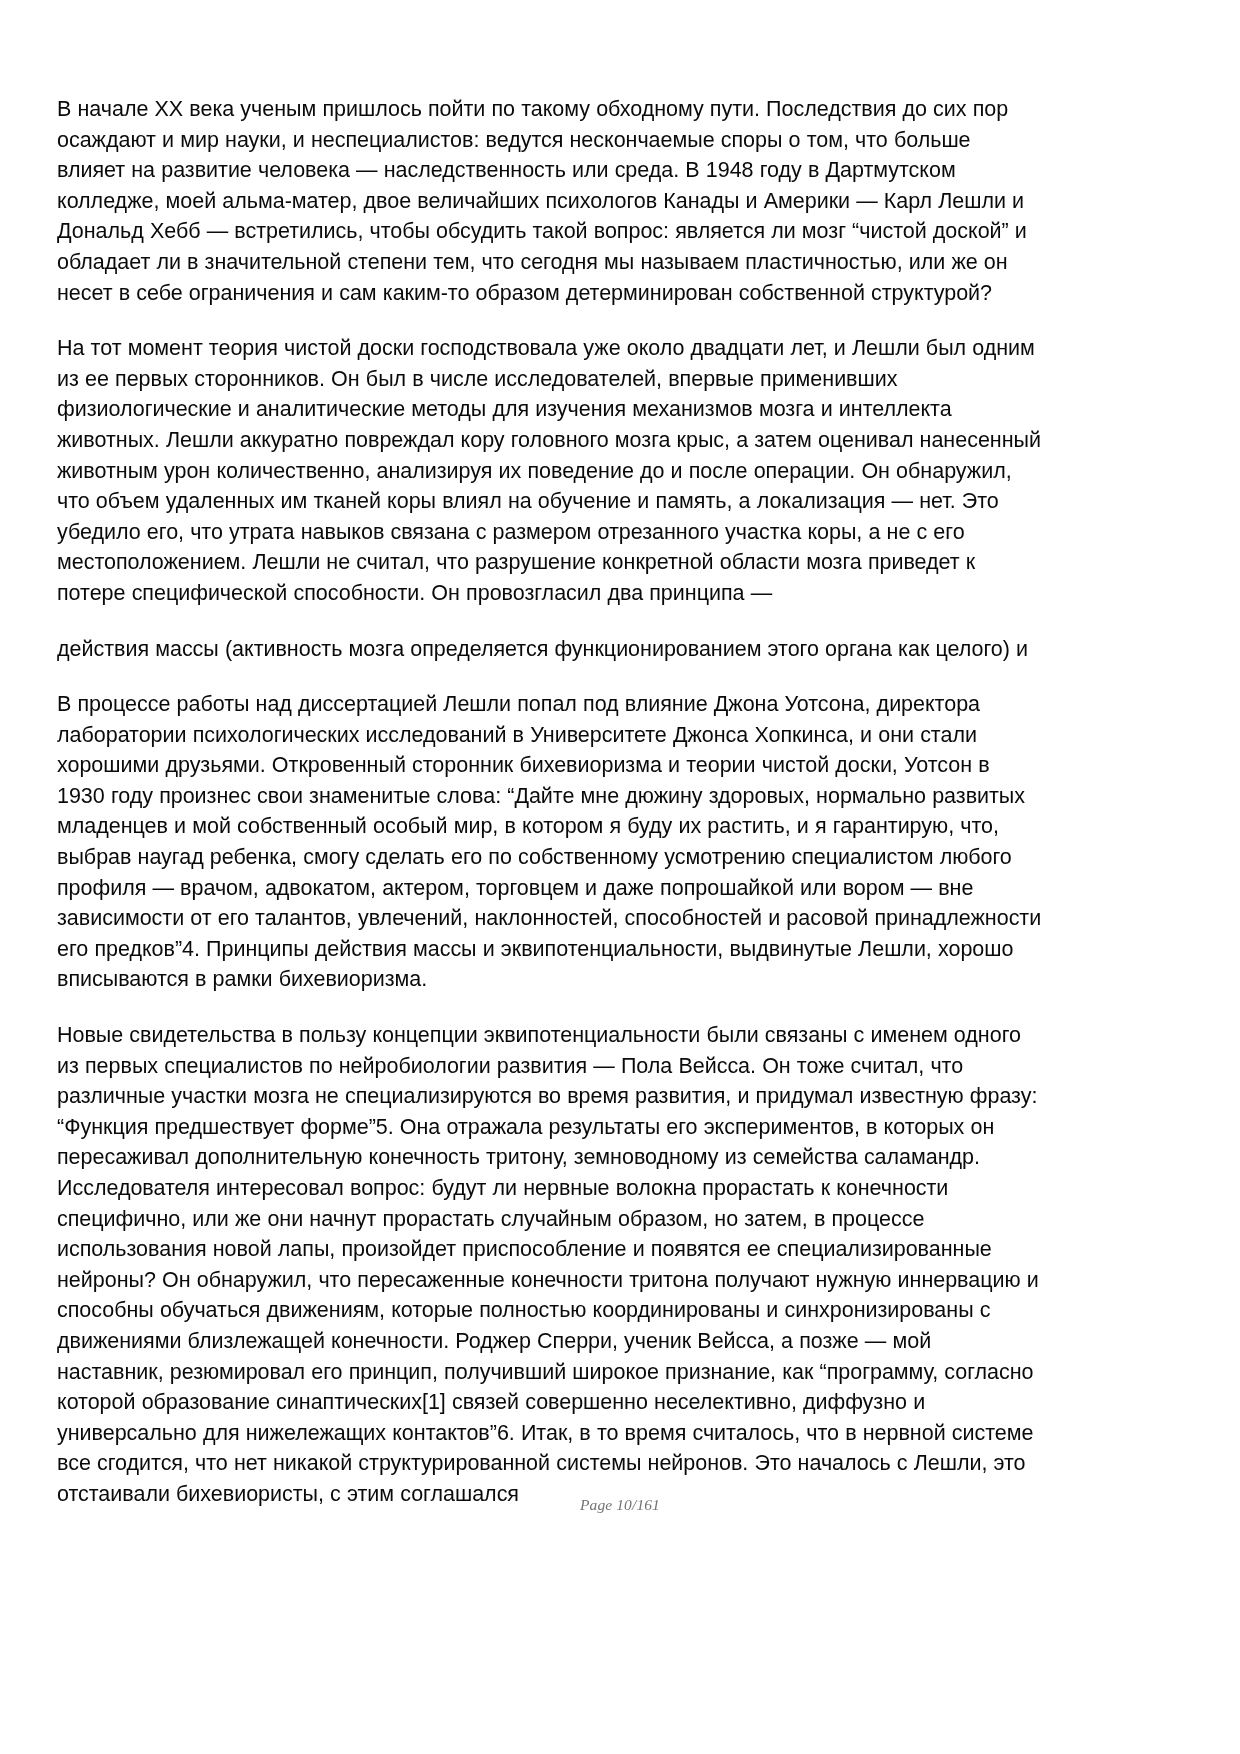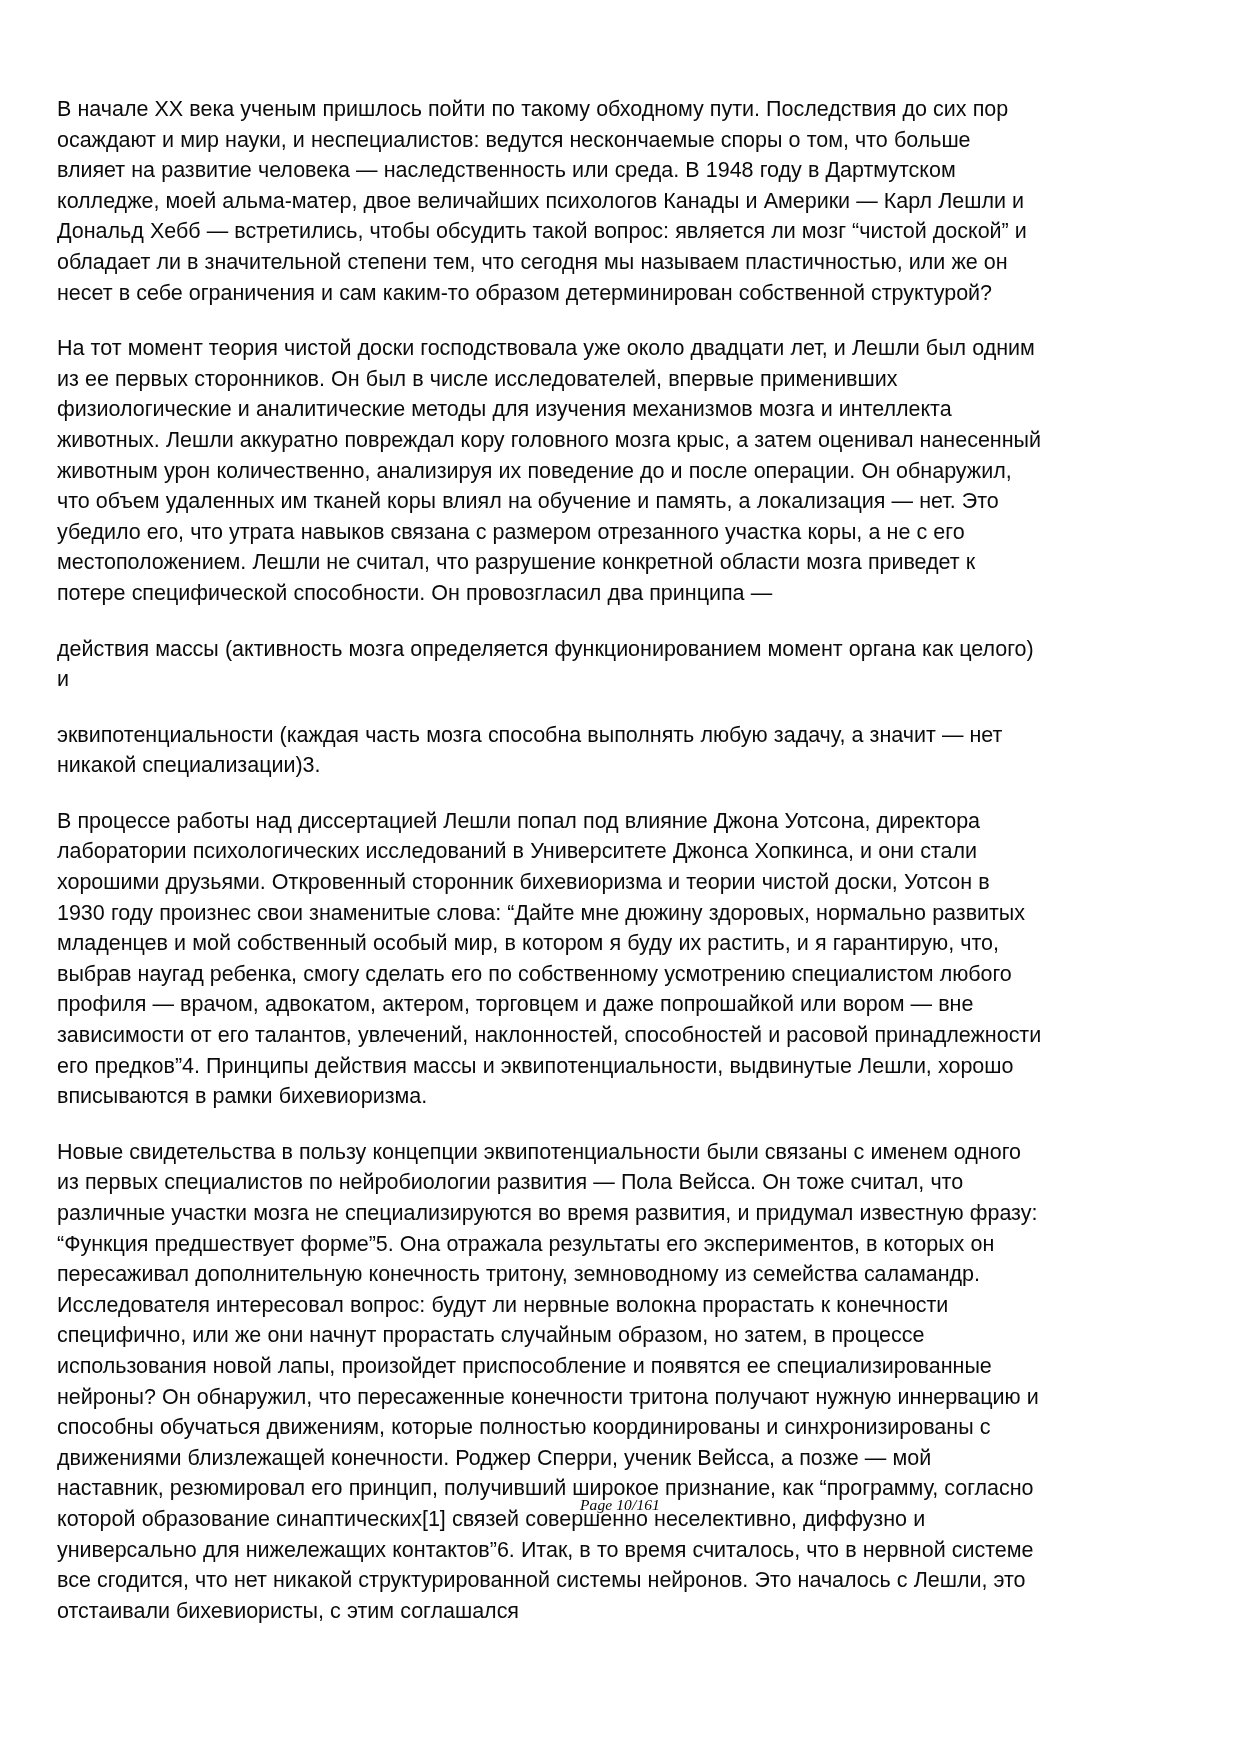--- a/index.html
+++ b/index.html
@@ -52,38 +52,37 @@
     left: 0;
     top: 1496px;
     width: 1240px;
     text-align: center;
   }
   .footer-text {
     font-family: "Liberation Serif", "DejaVu Serif", serif;
     font-style: italic;
     font-size: 15.5px;
     line-height: 18px;
-    color: #000000;
+    color: #737373;
     letter-spacing: 0.1px;
   }
 </style>
 </head>
 <body>
 
 <div class="page">
 
   <div class="content">
 
     <p class="para">В начале XX века ученым пришлось пойти по такому обходному пути. Последствия до сих пор осаждают и мир науки, и неспециалистов: ведутся нескончаемые споры о том, что больше влияет на развитие человека — наследственность или среда. В 1948 году в Дартмутском колледже, моей альма-матер, двое величайших психологов Канады и Америки — Карл Лешли и Дональд Хебб — встретились, чтобы обсудить такой вопрос: является ли мозг “чистой доской” и обладает ли в значительной степени тем, что сегодня мы называем пластичностью, или же он несет в себе ограничения и сам каким-то образом детерминирован собственной структурой?</p>
 
     <p class="para">На тот момент теория чистой доски господствовала уже около двадцати лет, и Лешли был одним из ее первых сторонников. Он был в числе исследователей, впервые применивших физиологические и аналитические методы для изучения механизмов мозга и интеллекта животных. Лешли аккуратно повреждал кору головного мозга крыс, а затем оценивал нанесенный животным урон количественно, анализируя их поведение до и после операции. Он обнаружил, что объем удаленных им тканей коры влиял на обучение и память, а локализация — нет. Это убедило его, что утрата навыков связана с размером отрезанного участка коры, а не с его местоположением. Лешли не считал, что разрушение конкретной области мозга приведет к потере специфической способности. Он провозгласил два принципа —</p>
 
-    <p class="para para-short">действия массы (активность мозга определяется функционированием момент органа как целого) и</p>
+    <p class="para para-short">действия массы (активность мозга определяется функционированием этого органа как целого) и</p>
 
-    <p class="para para-short">эквипотенциальности (каждая часть мозга способна выполнять любую задачу, а значит — нет никакой специализации)3.</p>
 
     <p class="para">В процессе работы над диссертацией Лешли попал под влияние Джона Уотсона, директора лаборатории психологических исследований в Университете Джонса Хопкинса, и они стали хорошими друзьями. Откровенный сторонник бихевиоризма и теории чистой доски, Уотсон в 1930 году произнес свои знаменитые слова: “Дайте мне дюжину здоровых, нормально развитых младенцев и мой собственный особый мир, в котором я буду их растить, и я гарантирую, что, выбрав наугад ребенка, смогу сделать его по собственному усмотрению специалистом любого профиля — врачом, адвокатом, актером, торговцем и даже попрошайкой или вором — вне зависимости от его талантов, увлечений, наклонностей, способностей и расовой принадлежности его предков”4. Принципы действия массы и эквипотенциальности, выдвинутые Лешли, хорошо вписываются в рамки бихевиоризма.</p>
 
     <p class="para">Новые свидетельства в пользу концепции эквипотенциальности были связаны с именем одного из первых специалистов по нейробиологии развития — Пола Вейсса. Он тоже считал, что различные участки мозга не специализируются во время развития, и придумал известную фразу: “Функция предшествует форме”5. Она отражала результаты его экспериментов, в которых он пересаживал дополнительную конечность тритону, земноводному из семейства саламандр. Исследователя интересовал вопрос: будут ли нервные волокна прорастать к конечности специфично, или же они начнут прорастать случайным образом, но затем, в процессе использования новой лапы, произойдет приспособление и появятся ее специализированные нейроны? Он обнаружил, что пересаженные конечности тритона получают нужную иннервацию и способны обучаться движениям, которые полностью координированы и синхронизированы с движениями близлежащей конечности. Роджер Сперри, ученик Вейсса, а позже — мой наставник, резюмировал его принцип, получивший широкое признание, как “программу, согласно которой образование синаптических[1] связей совершенно неселективно, диффузно и универсально для нижележащих контактов”6. Итак, в то время считалось, что в нервной системе все сгодится, что нет никакой структурированной системы нейронов. Это началось с Лешли, это отстаивали бихевиористы, с этим соглашался</p>
 
   </div>
 
   <div class="footer">
     <span class="footer-text">Page 10/161</span>
   </div>

